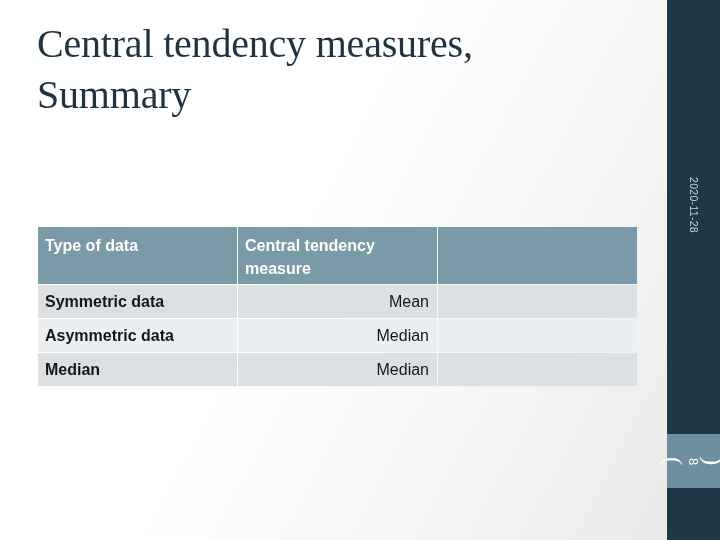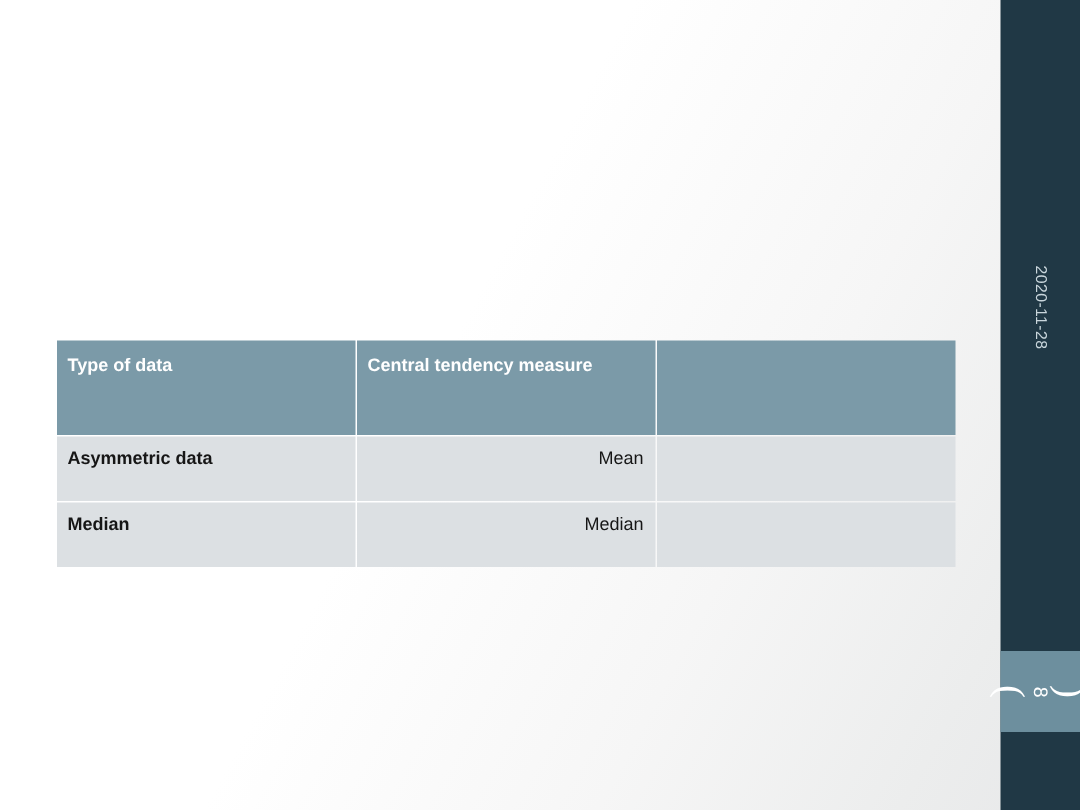--- a/index.html
+++ b/index.html
@@ -106,22 +106,22 @@
   .table {
     position: absolute;
     left: 37px;
     top: 226px;
     width: 600px;
     border-collapse: separate;
     border-spacing: 1.5px;
     table-layout: fixed;
   }
   .table td {
-    padding: 6px 8px 20px 7px;
-    font-size: 12px;
+    padding: 6px 8px 4px 7px;
+    font-size: 16px;
     color: #161616;
     vertical-align: top;
     line-height: 1.42;
   }
   .col1 { width: 199px; }
   .col2 { width: 199px; }
   .col3 { width: 199px; }
 
   tr.header-row td {
     background: #7b9aa8;
@@ -136,40 +136,47 @@
 
   td.c1 { font-weight: bold; }
   td.c2 { font-weight: normal; text-align: right; }
   td.c3 { font-weight: normal; }
 </style>
 </head>
 <body>
 
 <div class="slide">
 
+  <div class="title">Central tendency measures,
+Summary</div>
 
   <table class="table">
     <colgroup>
       <col class="col1">
         <col class="col2">
         <col class="col3">
     </colgroup>
     <tbody>
       <tr class="header-row">
         <td>Type of data</td>
         <td>Central tendency measure</td>
         <td></td>
       </tr>
 
       <tr class="row-dark">
-        <td class="c1">Asymmetric data</td>
+        <td class="c1">Symmetric data</td>
         <td class="c2">Mean</td>
         <td class="c3"></td>
       </tr>
 
+      <tr class="row-light">
+        <td class="c1">Asymmetric data</td>
+        <td class="c2">Median</td>
+        <td class="c3"></td>
+      </tr>
 
       <tr class="row-dark">
         <td class="c1">Median</td>
         <td class="c2">Median</td>
         <td class="c3"></td>
       </tr>
 
     </tbody>
   </table>
 

